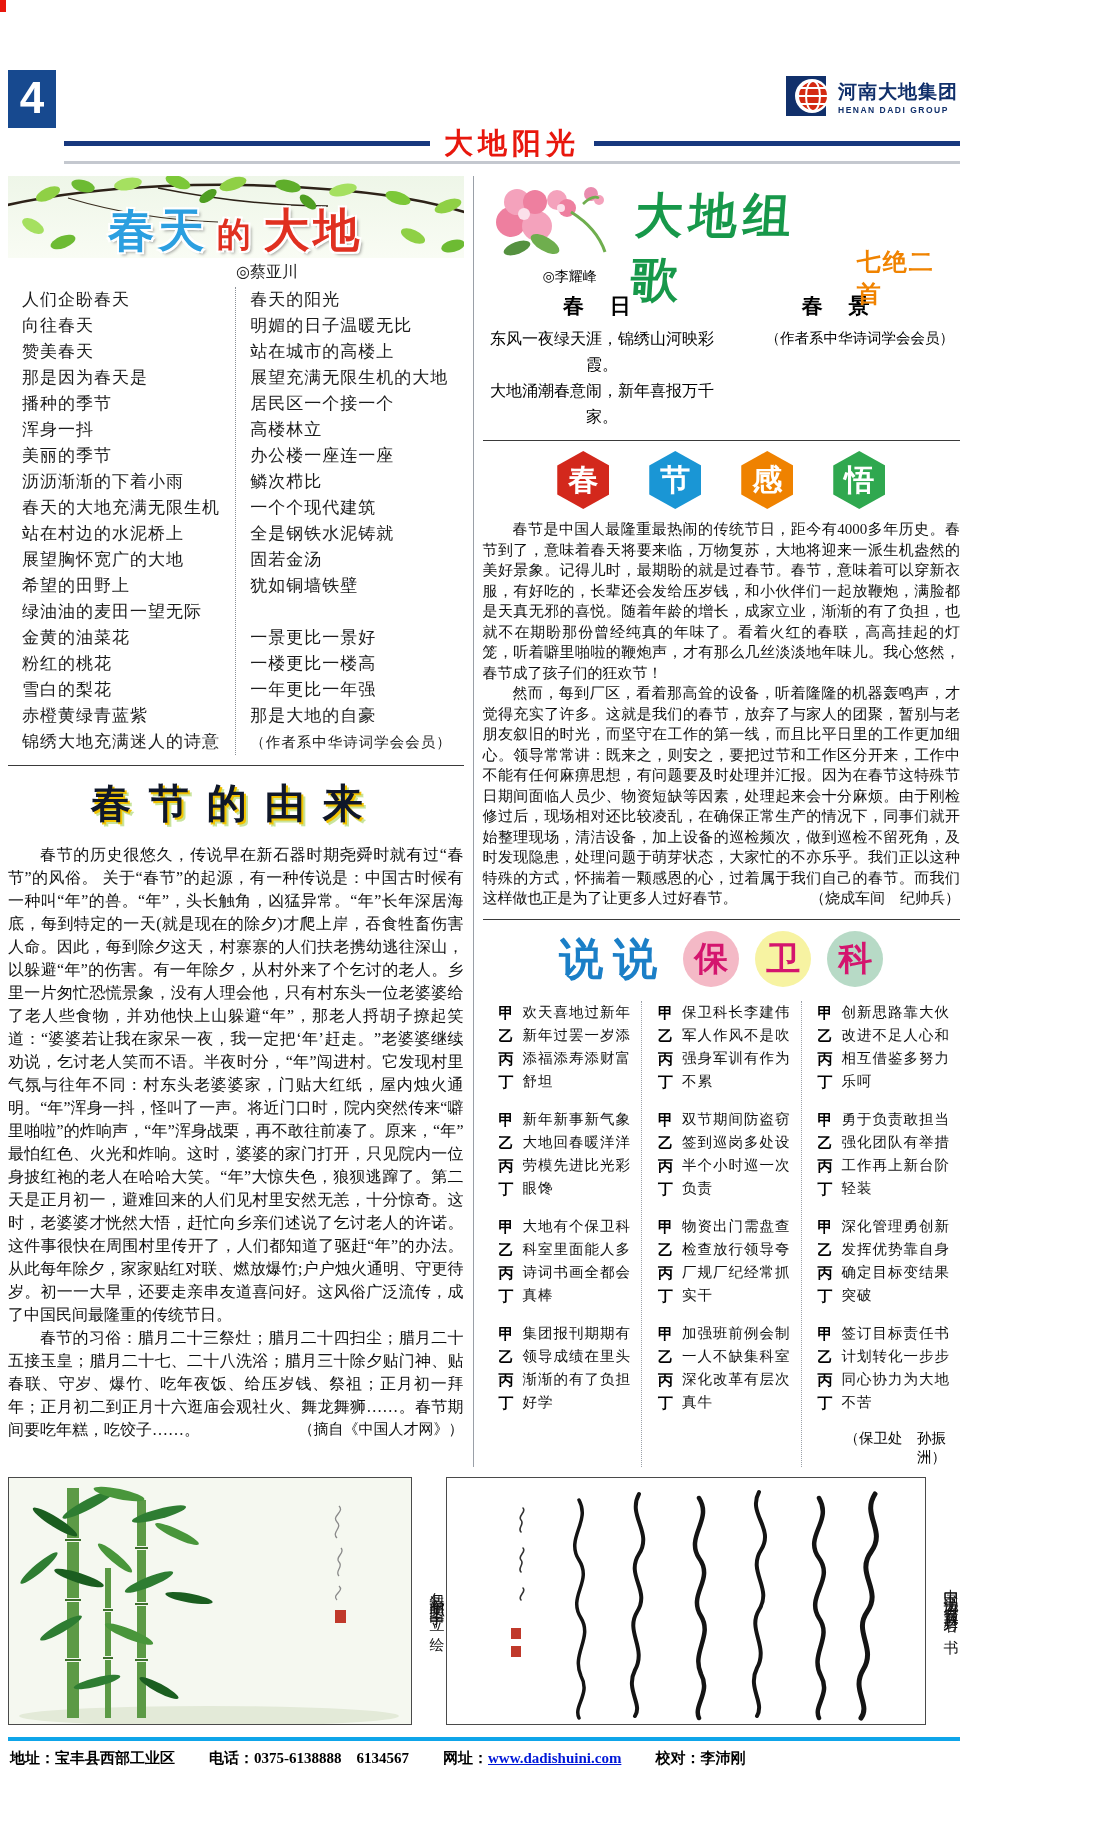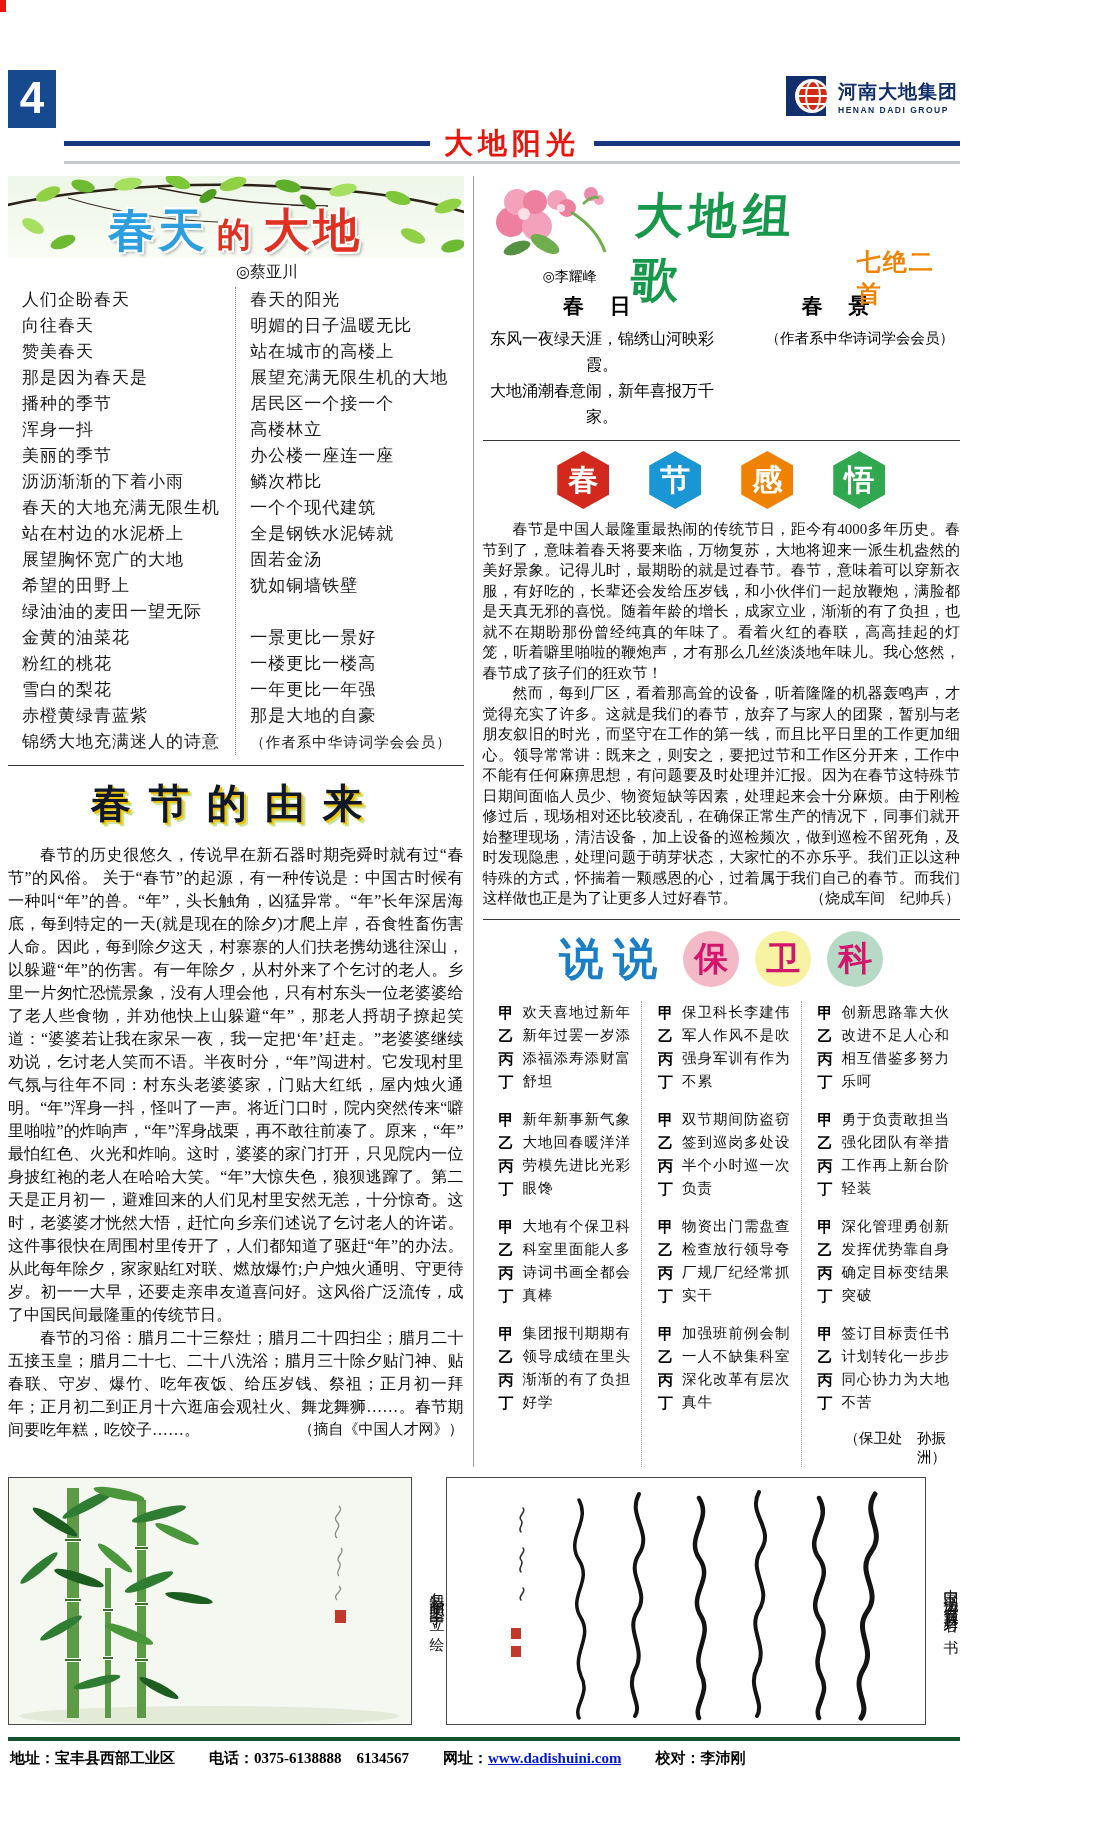--- a/index.html
+++ b/index.html
@@ -93,21 +93,21 @@
 
   
   .art-strip { display:flex; margin-top:10px; width:952px; height:248px; }
   .art-frame { border:1px solid #4a4a4a; background:#fff; height:100%; overflow:hidden; }
   .frame-bamboo { width:404px; background:#f5f8f0; }
   .frame-calli { flex:1; }
   .v-caption { writing-mode:vertical-rl; text-orientation:upright; font-size:15px; letter-spacing:3px;
                color:#111; width:34px; padding-top:6px; text-align:left; display:flex; justify-content:center; }
 
   
-  .footer { width:952px; margin-top:12px; border-top:4px solid #14532d; padding:8px 2px 0; display:flex; gap:34px;
+  .footer { width:952px; margin-top:12px; border-top:4px solid #0ea5e9; padding:8px 2px 0; display:flex; gap:34px;
             font-weight:bold; font-size:15px; color:#000; }
   .footer a { color:#0018d8; text-decoration:underline; }
 </style>
 </head>
 <body>
 
 <div class="page">
   <div class="top-mark"></div>
 
   <div class="content">

